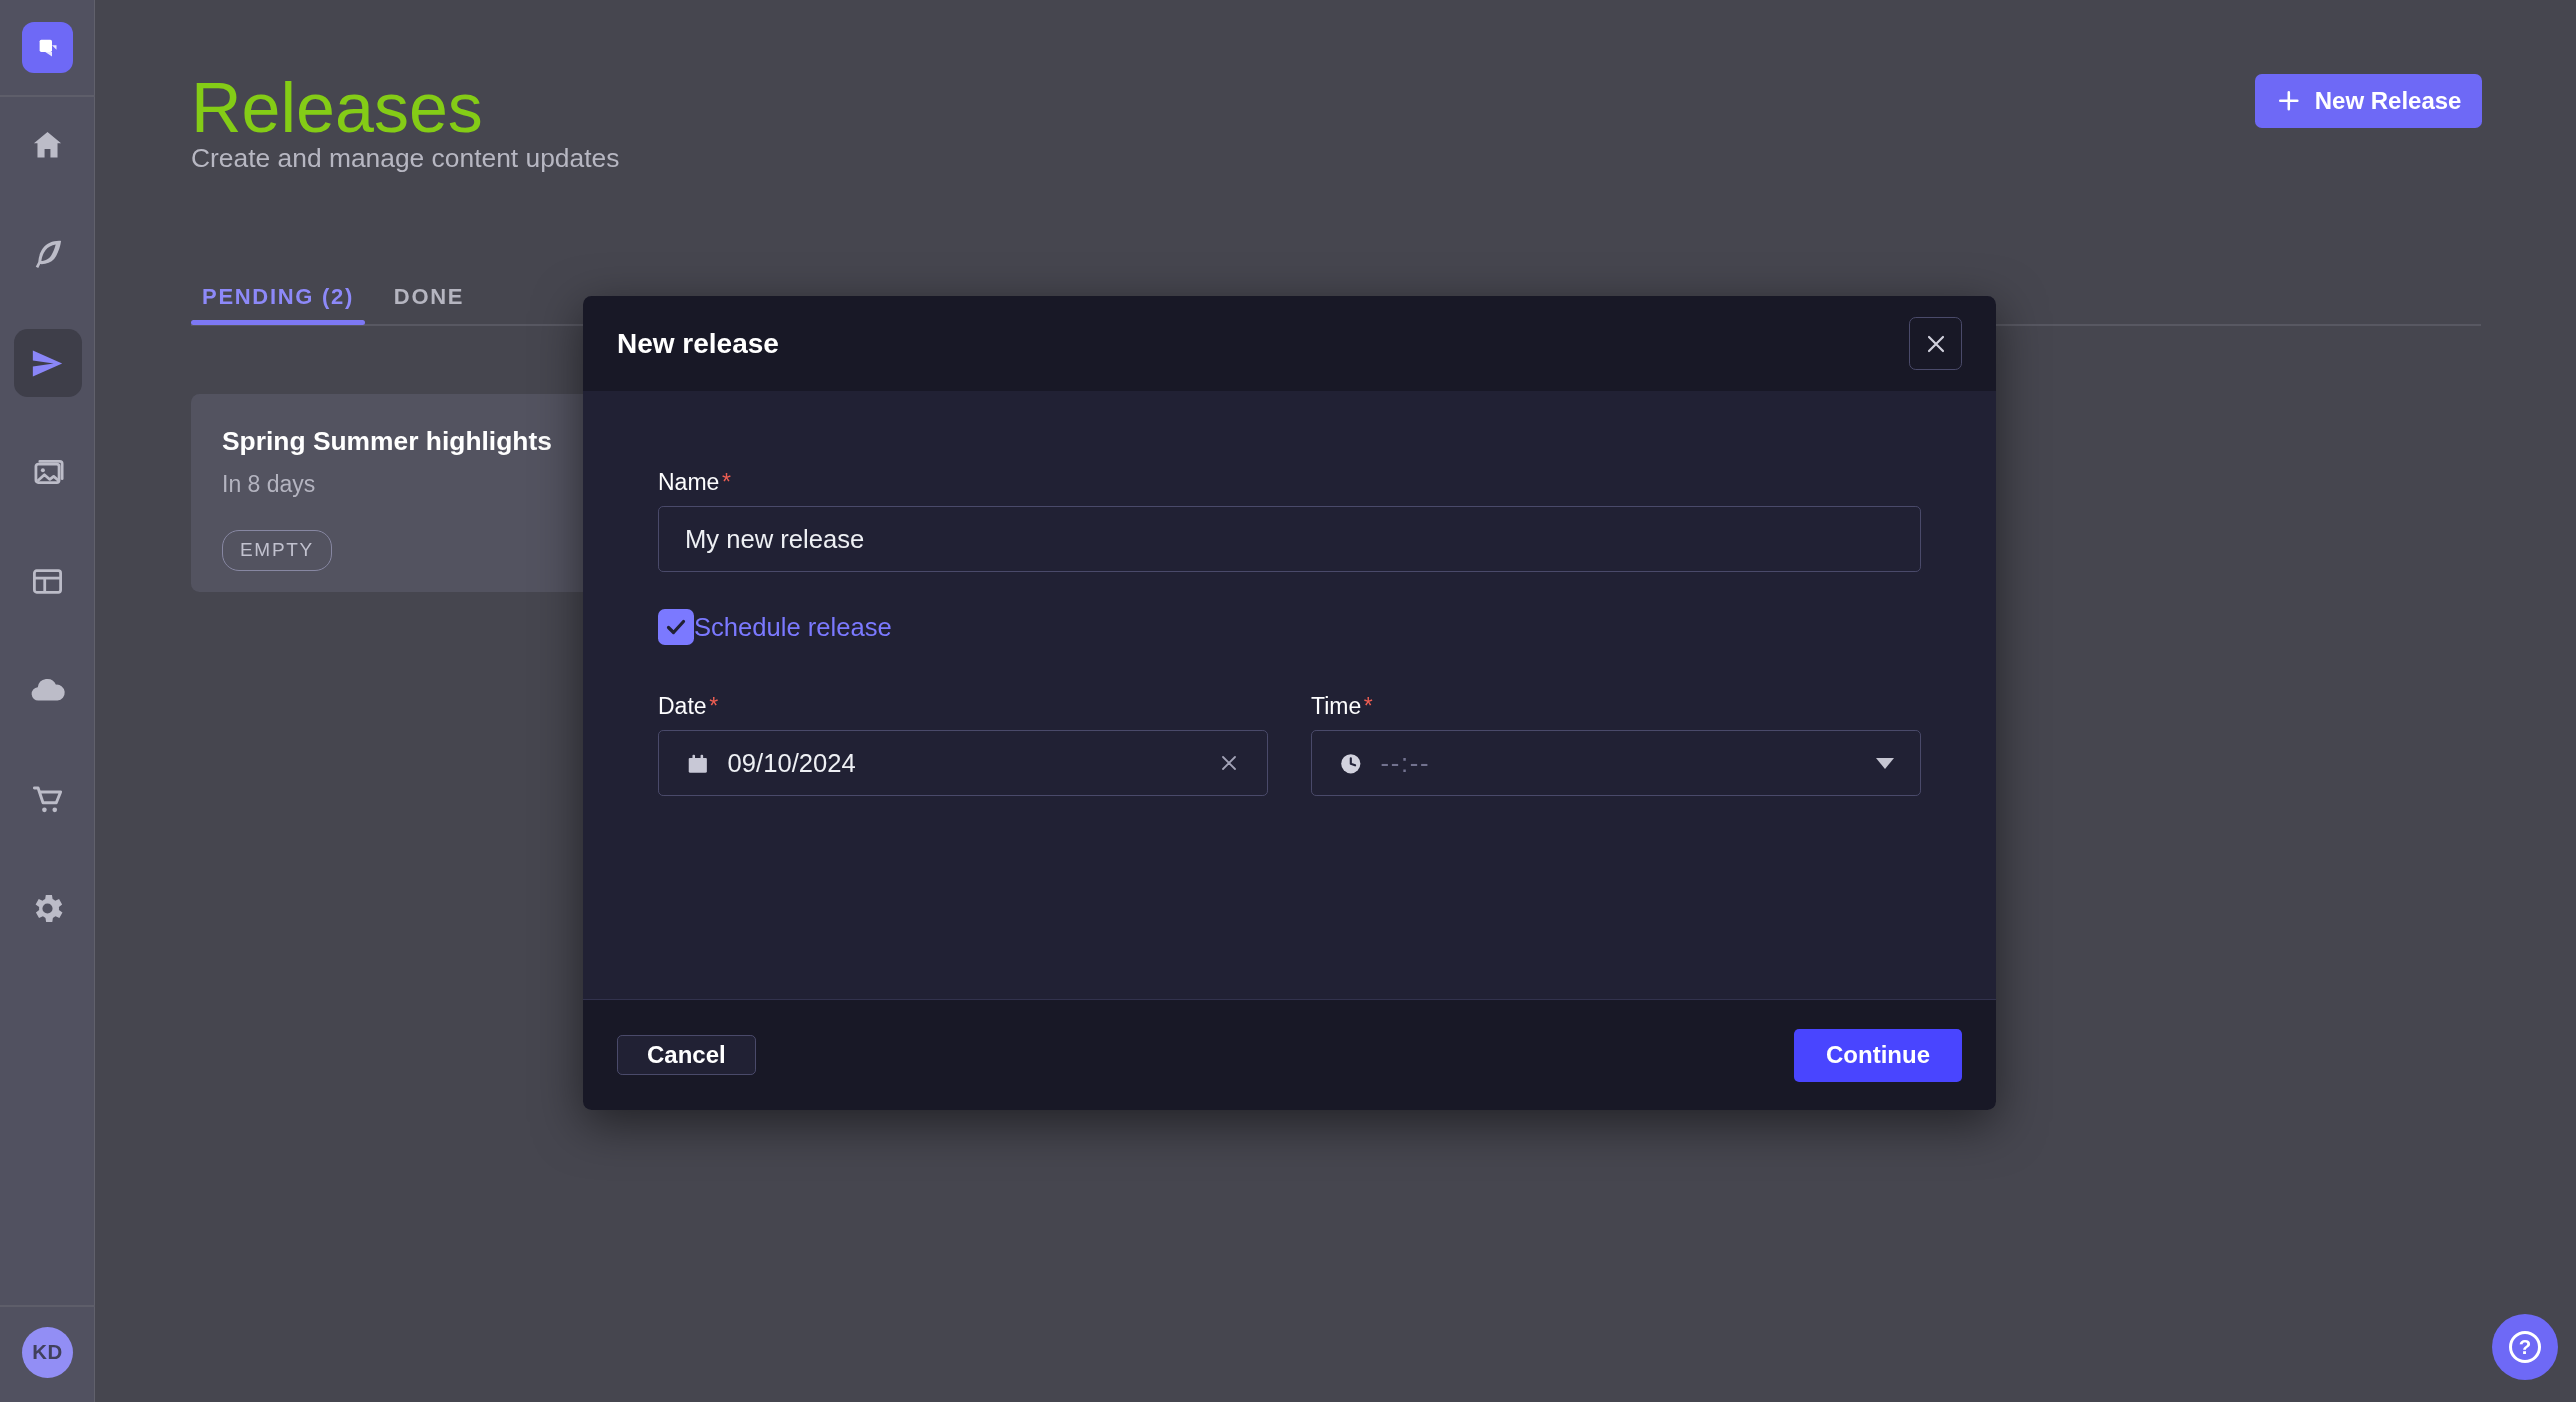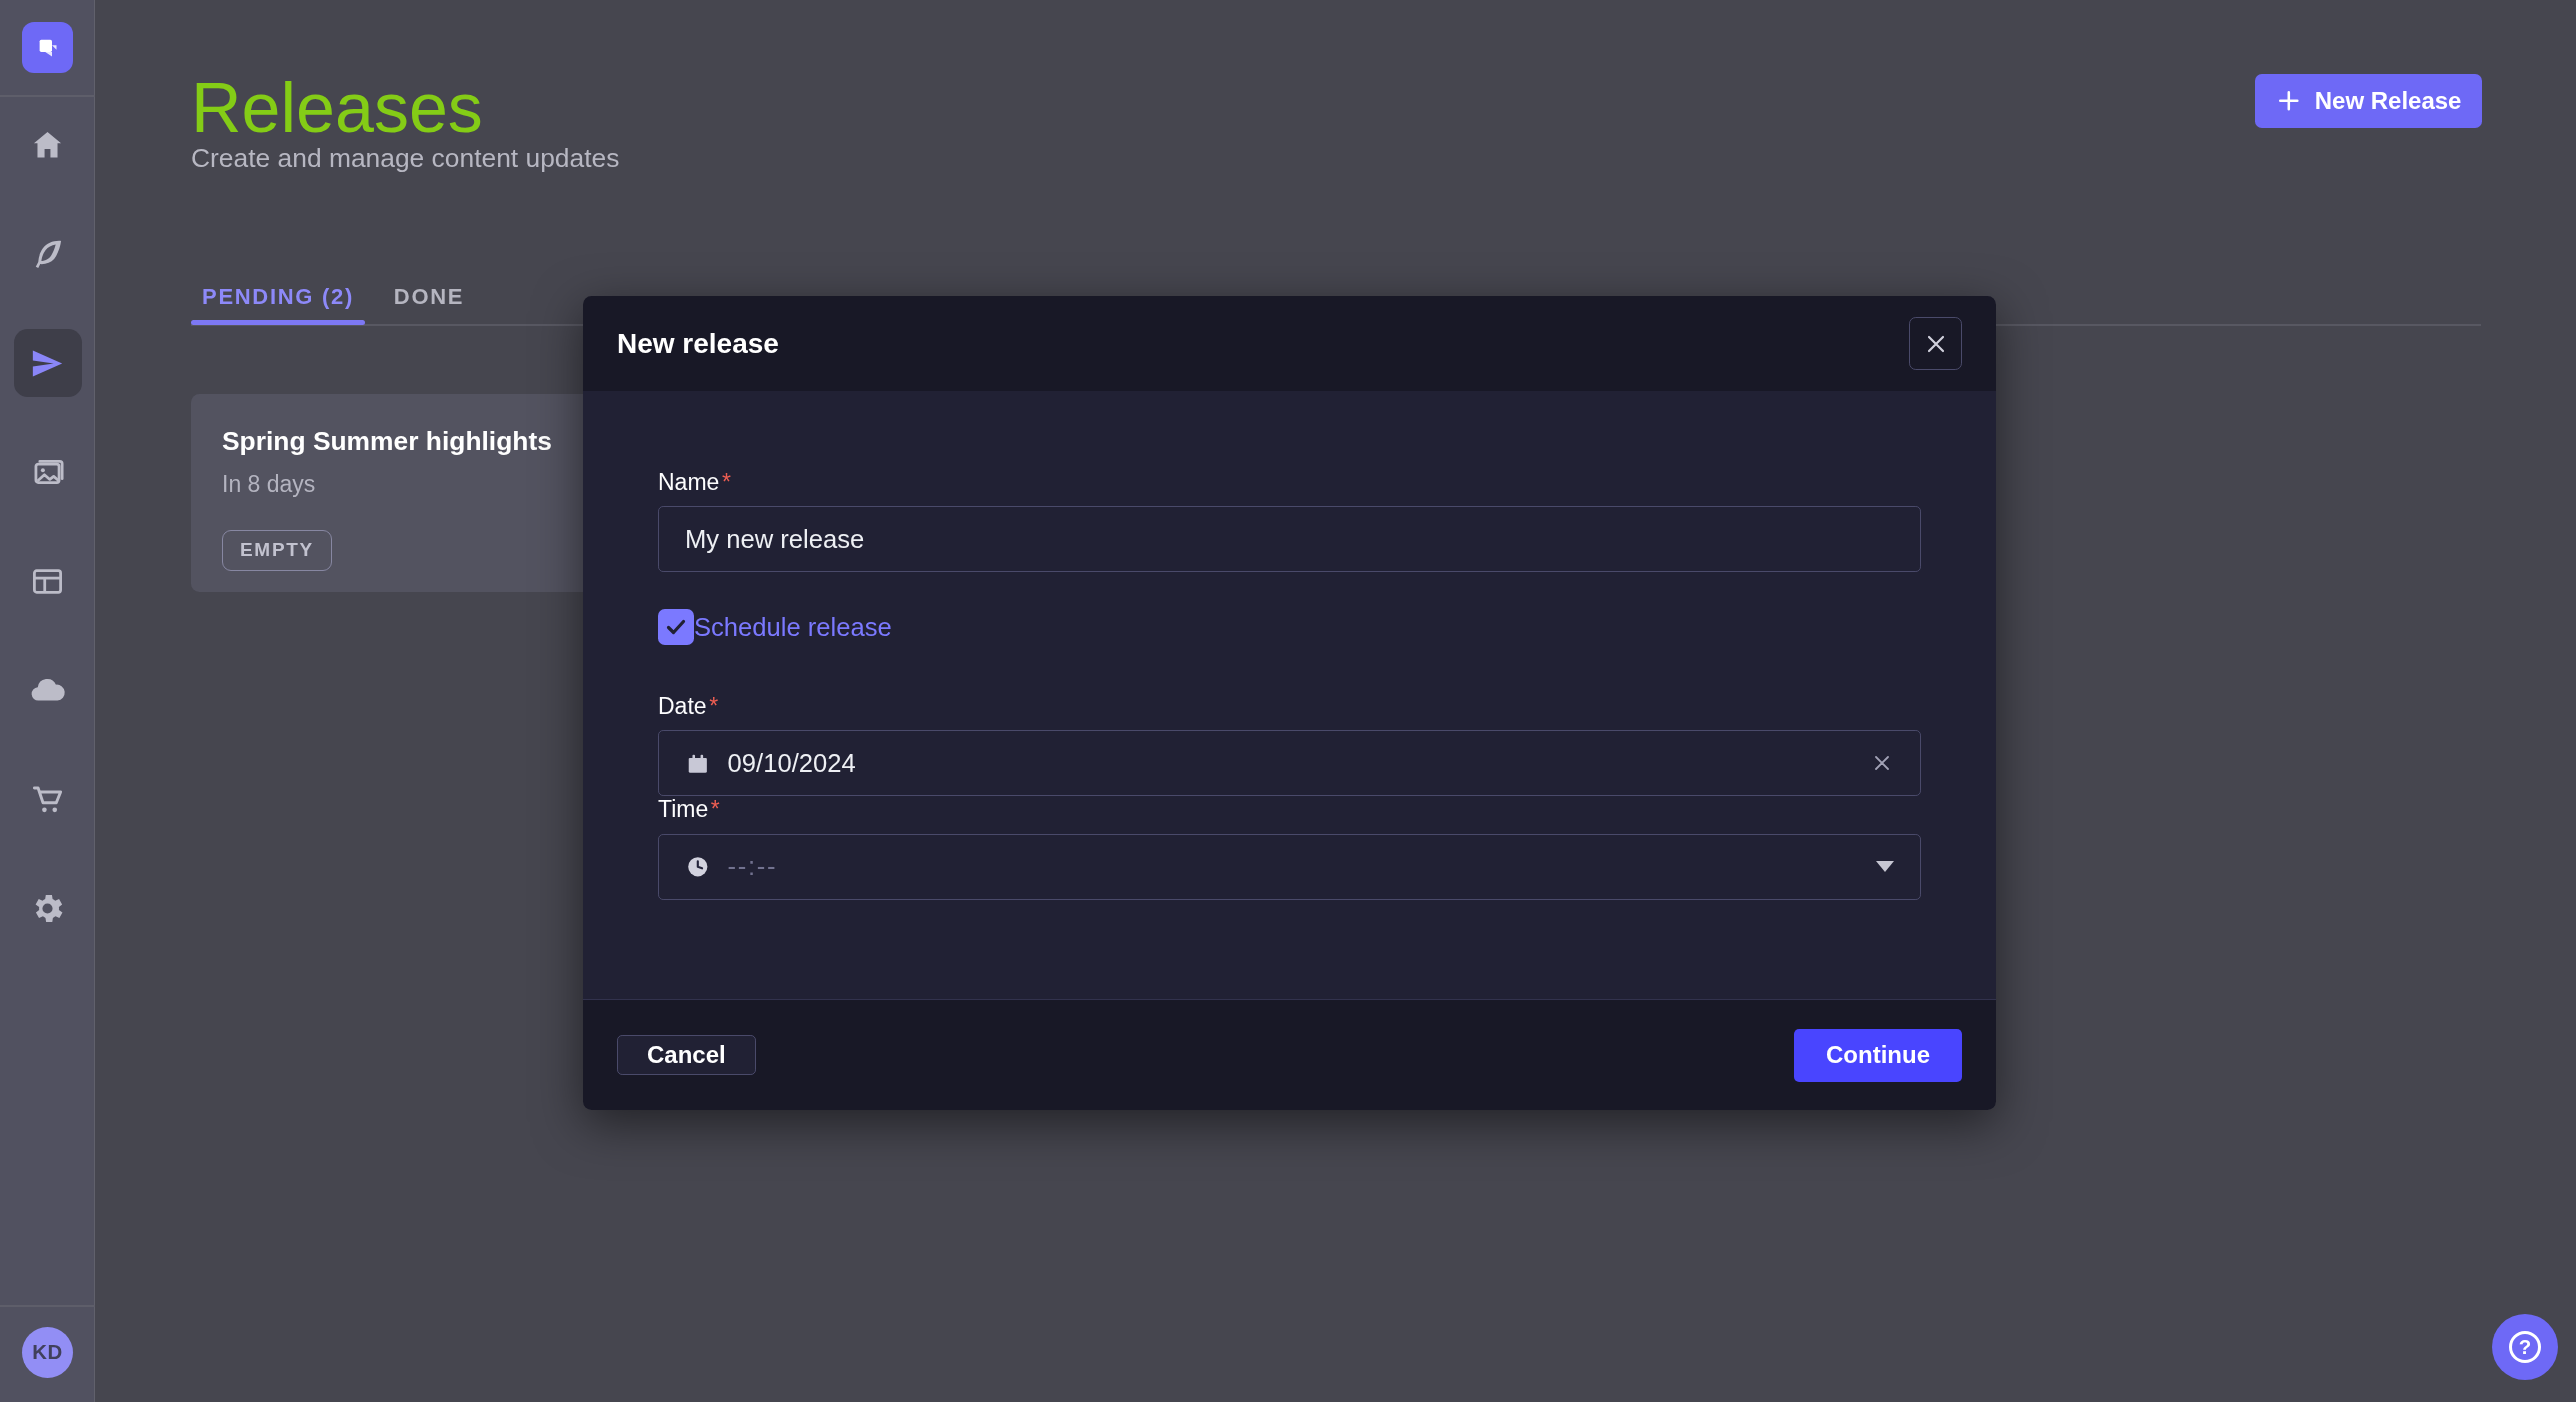--- a/index.html
+++ b/index.html
@@ -48,22 +48,22 @@
 
   
   .release-card {
     position:absolute; left:191px; top:394px; width:1005px; height:198px;
     background:#535360; border-radius:8.5px; z-index:1; padding:32px 31px;
   }
   .release-card .card-title { font-size:26.4px; font-weight:700; color:#ffffff; }
   .release-card .card-meta { margin-top:13.6px; font-size:23px; color:#b4b4c0; }
   .empty-badge {
     display:inline-block; margin-top:32px; padding:8.5px 17px;
-    border:1.7px solid #8787a2; border-radius:9px;
-    font-size:19px; font-weight:700; letter-spacing:1.7px; color:#c2c2cf;
+    border:1.7px solid #8787a2; border-radius:17px;
+    font-size:19px; font-weight:400; letter-spacing:1.7px; color:#c2c2cf;
   }
 
   
   .modal {
     position:absolute; left:583px; top:296px; width:1413px; height:814px;
     border-radius:8.5px; overflow:hidden; z-index:10;
     box-shadow:0 13.6px 48px rgba(0,0,0,.5);
     display:flex; flex-direction:column;
   }
   .modal-header {
@@ -91,21 +91,21 @@
   .caret { width:0; height:0; border-left:9.4px solid transparent; border-right:9.4px solid transparent;
            border-top:11px solid #c6c6d2; margin-left:29px; cursor:pointer; }
 
   .checkbox-row { margin-top:37px; display:flex; align-items:center; }
   .checkbox {
     width:36px; height:36px; background:#7b79ff; border-radius:6.8px;
     display:flex; align-items:center; justify-content:center; cursor:pointer;
   }
   .checkbox-label { font-size:25.6px; color:#7b79ff; cursor:pointer; }
 
-  .dt-grid { margin-top:48px; display:grid; grid-template-columns:1fr; column-gap:43px; }
+  .dt-grid { margin-top:48px; display:grid; grid-template-columns:1fr 1fr; column-gap:43px; }
   .tz-group { margin-top:41px; }
 
   .modal-footer {
     height:111px; background:#181826; border-top:1.7px solid #32324d; flex:none;
     display:flex; align-items:center; padding:0 34px;
   }
   .cancel-btn {
     height:40px; padding:0 29px; background:#212134; border:1.7px solid #4a4a6a; border-radius:5.1px;
     color:#ffffff; font-size:24px; font-weight:700; cursor:pointer; font-family:inherit;
   }

